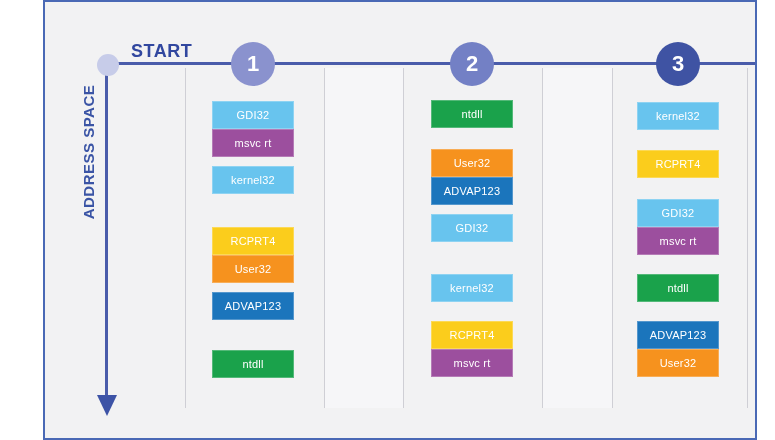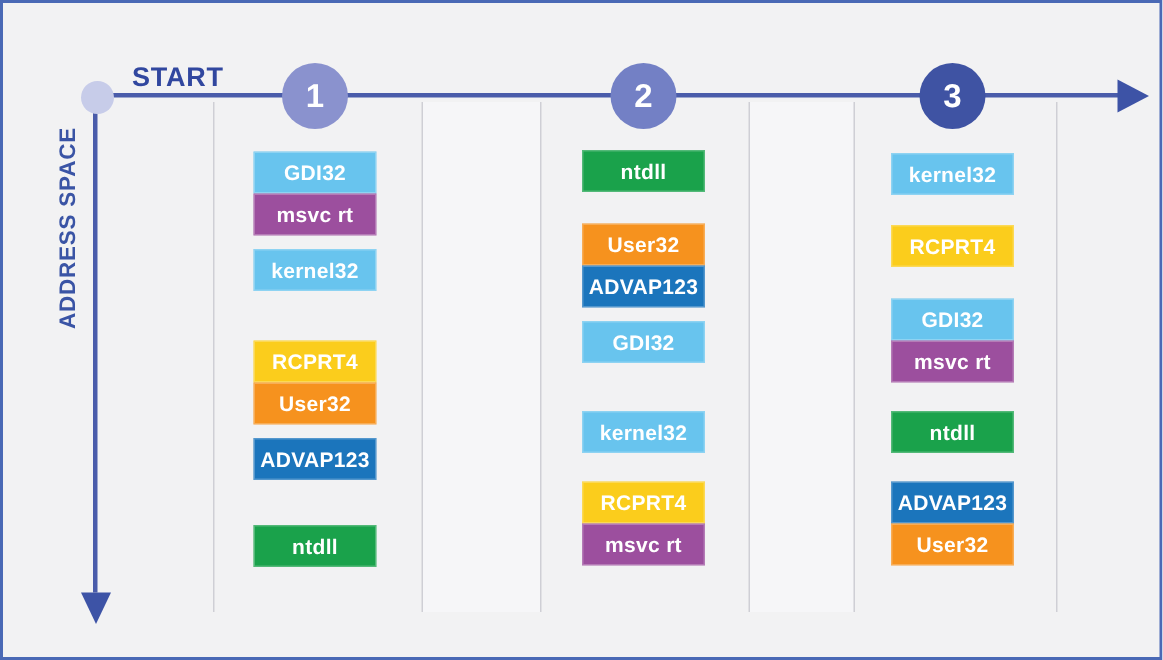--- a/index.html
+++ b/index.html
@@ -1,19 +1,19 @@
 <!DOCTYPE html>
 <html><head>
 <meta charset="utf-8">
 <style>
   html,body { margin:0; padding:0; background:#ffffff; }
   .canvas {
-    position:relative; width:775px; height:440px; box-sizing:border-box;
+    position:relative; width:714px; height:440px; box-sizing:border-box;
     background:#f2f2f3; border:2px solid #4a69b5;
-    font-family:"Liberation Sans", sans-serif; overflow:hidden;
+    font-family:"Liberation Sans", sans-serif; overflow:hidden;margin-left:43px;
   }
   .lane-gap { position:absolute; top:66px; height:340px; background:#f6f6f8; }
   .lane {
     position:absolute; top:66px; height:340px;
     border-left:1px solid #cfcfd5; border-right:1px solid #cfcfd5;
     background:#f2f2f3;
   }
   .h-line { position:absolute; left:63px; top:60px; height:3px; background:#4a5caa; }
   .h-arrowhead {
     position:absolute; top:51px; width:0; height:0;
@@ -41,21 +41,21 @@
     color:#3a54a5; letter-spacing:0.5px; white-space:nowrap;
   }
   .milestone {
     position:absolute; top:40px; width:44px; height:44px; border-radius:50%;
     display:flex; align-items:center; justify-content:center;
     color:#ffffff; font-size:22px; font-weight:bold;
   }
   .module {
     position:absolute; width:82px; height:28px;
     display:flex; align-items:center; justify-content:center;
-    color:#ffffff; font-size:14px; font-weight:bold; letter-spacing:0.2px;
+    color:#ffffff; font-size:11px; font-weight:normal; letter-spacing:0.2px;
     box-shadow:inset 0 0 0 1px rgba(255,255,255,0.25);
   }
 </style>
 </head>
 <body>
 
 <div class="canvas">
   <div id="gaps">
       <div class="lane-gap" style="left: 278px; width: 80px;"></div>
       <div class="lane-gap" style="left: 496px; width: 71px;"></div>

